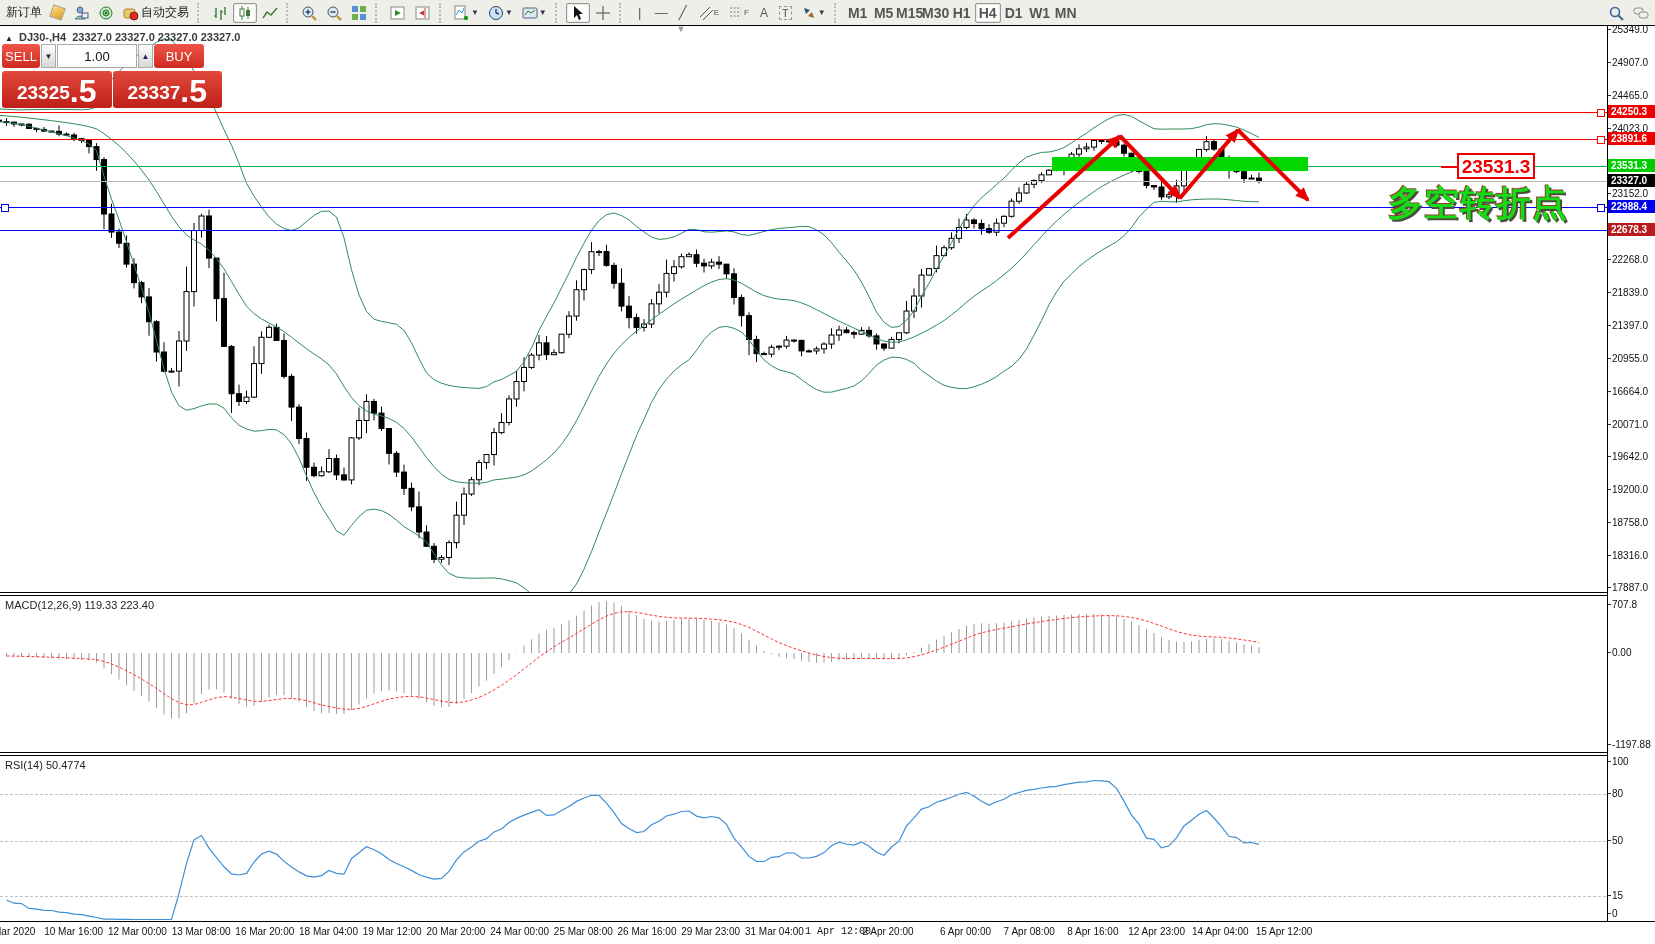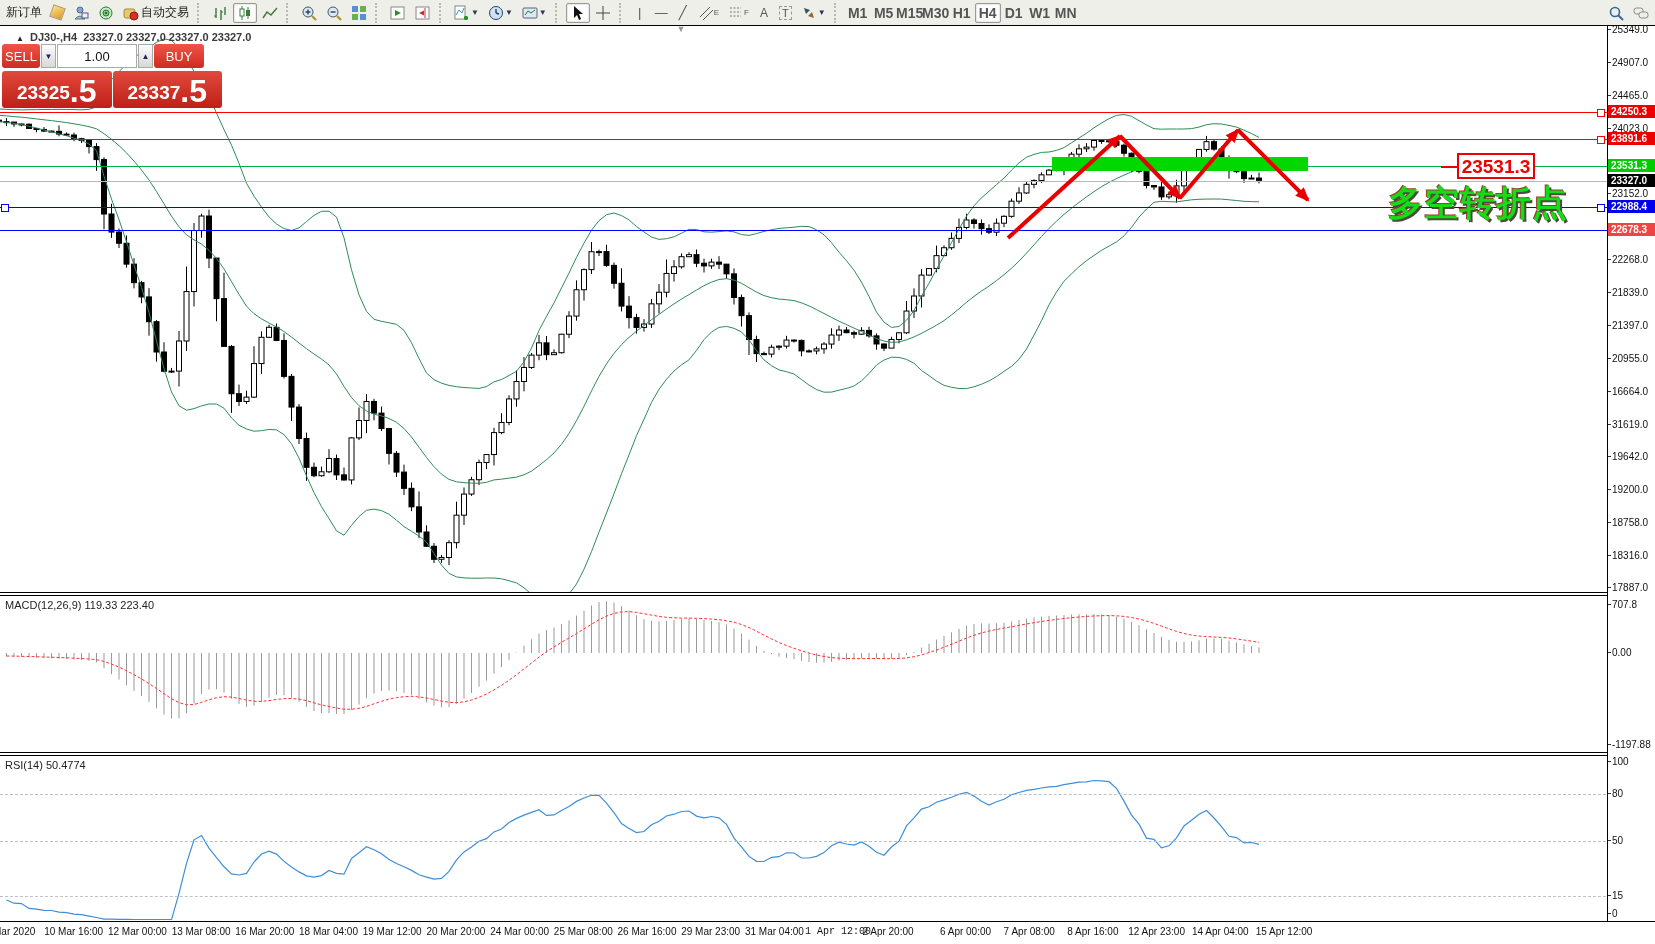--- a/index.html
+++ b/index.html
@@ -16,21 +16,21 @@
   .tb-txt{font-size:12px;color:#222;}
   .tf-btn{font-size:14px;font-weight:bold;color:#555;width:26px;}
   .caret{font-size:8px;color:#335;margin-left:1px;}
   .i16{width:16px;height:16px;display:block;}
   
   .frame-vline{position:absolute;left:1607px;top:26px;width:1px;height:895px;background:#000;}
   .sep-a{position:absolute;left:0;top:592px;width:1655px;height:4px;border-top:1px solid #000;border-bottom:1px solid #000;box-sizing:border-box;}
   .sep-b{position:absolute;left:0;top:752px;width:1655px;height:4px;border-top:1px solid #000;border-bottom:1px solid #000;box-sizing:border-box;}
   .sep-c{position:absolute;left:0;top:921px;width:1655px;height:1px;background:#000;}
   
-  .symline{position:absolute;left:16px;top:31px;font-size:11px;font-weight:bold;color:#3a3a3a;z-index:7;}
+  .symline{position:absolute;left:5px;top:31px;font-size:11px;font-weight:bold;color:#3a3a3a;z-index:7;}
   .symline .tri{font-size:8px;margin-right:3px;color:#222;}
   .ind-label{position:absolute;left:5px;font-size:11px;color:#222;z-index:7;}
   
   .trade{position:absolute;left:2px;top:44px;width:220px;z-index:8;}
   .trow1{display:flex;height:24px;gap:1px;}
   .tbtn{background:linear-gradient(#ef5448,#cf2b20);color:#fff;font-size:13px;display:flex;
         align-items:center;justify-content:center;border-radius:3px;}
   .sellb{width:38px;} .buyb{width:50px;text-align:right;}
   .spin{width:15px;background:linear-gradient(#fcfcfc,#d8d8d8);border:1px solid #aaa;color:#225;
         font-size:8px;display:flex;align-items:center;justify-content:center;box-sizing:border-box;}
@@ -868,32 +868,32 @@
     <div class="ptick" style="top: -2px;">25349.0</div>
     <div class="ptick" style="top: 31.0591px;">24907.0</div>
     <div class="ptick" style="top: 64.1182px;">24465.0</div>
     <div class="ptick" style="top: 97.1773px;">24023.0</div>
     <div class="ptick" style="top: 162.323px;">23152.0</div>
     <div class="ptick" style="top: 228.441px;">22268.0</div>
     <div class="ptick" style="top: 260.528px;">21839.0</div>
     <div class="ptick" style="top: 293.587px;">21397.0</div>
     <div class="ptick" style="top: 326.646px;">20955.0</div>
     <div class="ptick" style="top: 359.705px;">16664.0</div>
-    <div class="ptick" style="top: 392.764px;">31619.0</div>
+    <div class="ptick" style="top: 392.764px;">20071.0</div>
     <div class="ptick" style="top: 424.851px;">19642.0</div>
     <div class="ptick" style="top: 457.91px;">19200.0</div>
     <div class="ptick" style="top: 490.969px;">18758.0</div>
     <div class="ptick" style="top: 524.028px;">18316.0</div>
     <div class="ptick" style="top: 556.115px;">17887.0</div>
     <div class="badge" style="top: 79px; background: rgb(238, 0, 0);">24250.3</div>
     <div class="badge" style="top: 106px; background: rgb(238, 0, 0);">23891.6</div>
     <div class="badge" style="top: 133px; background: rgb(0, 204, 0);">23531.3</div>
     <div class="badge" style="top: 148px; background: rgb(0, 0, 0);">23327.0</div>
     <div class="badge" style="top: 174px; background: rgb(0, 0, 238);">22988.4</div>
-    <div class="badge" style="top: 197px; background: #ef4444;">22678.3</div>
+    <div class="badge" style="top: 197px; background: #b91c1c;">22678.3</div>
     <div class="ptick" style="top: 573px;">707.8</div>
     <div class="ptick" style="top: 621px;">0.00</div>
     <div class="ptick" style="top: 713px;">-1197.88</div>
     <div class="ptick" style="top: 730px;">100</div>
     <div class="ptick" style="top: 762px;">80</div>
     <div class="ptick" style="top: 809px;">50</div>
     <div class="ptick" style="top: 864px;">15</div>
     <div class="ptick" style="top: 882px;">0</div>
   </div>
 <div class="time-axis" id="time-axis">

